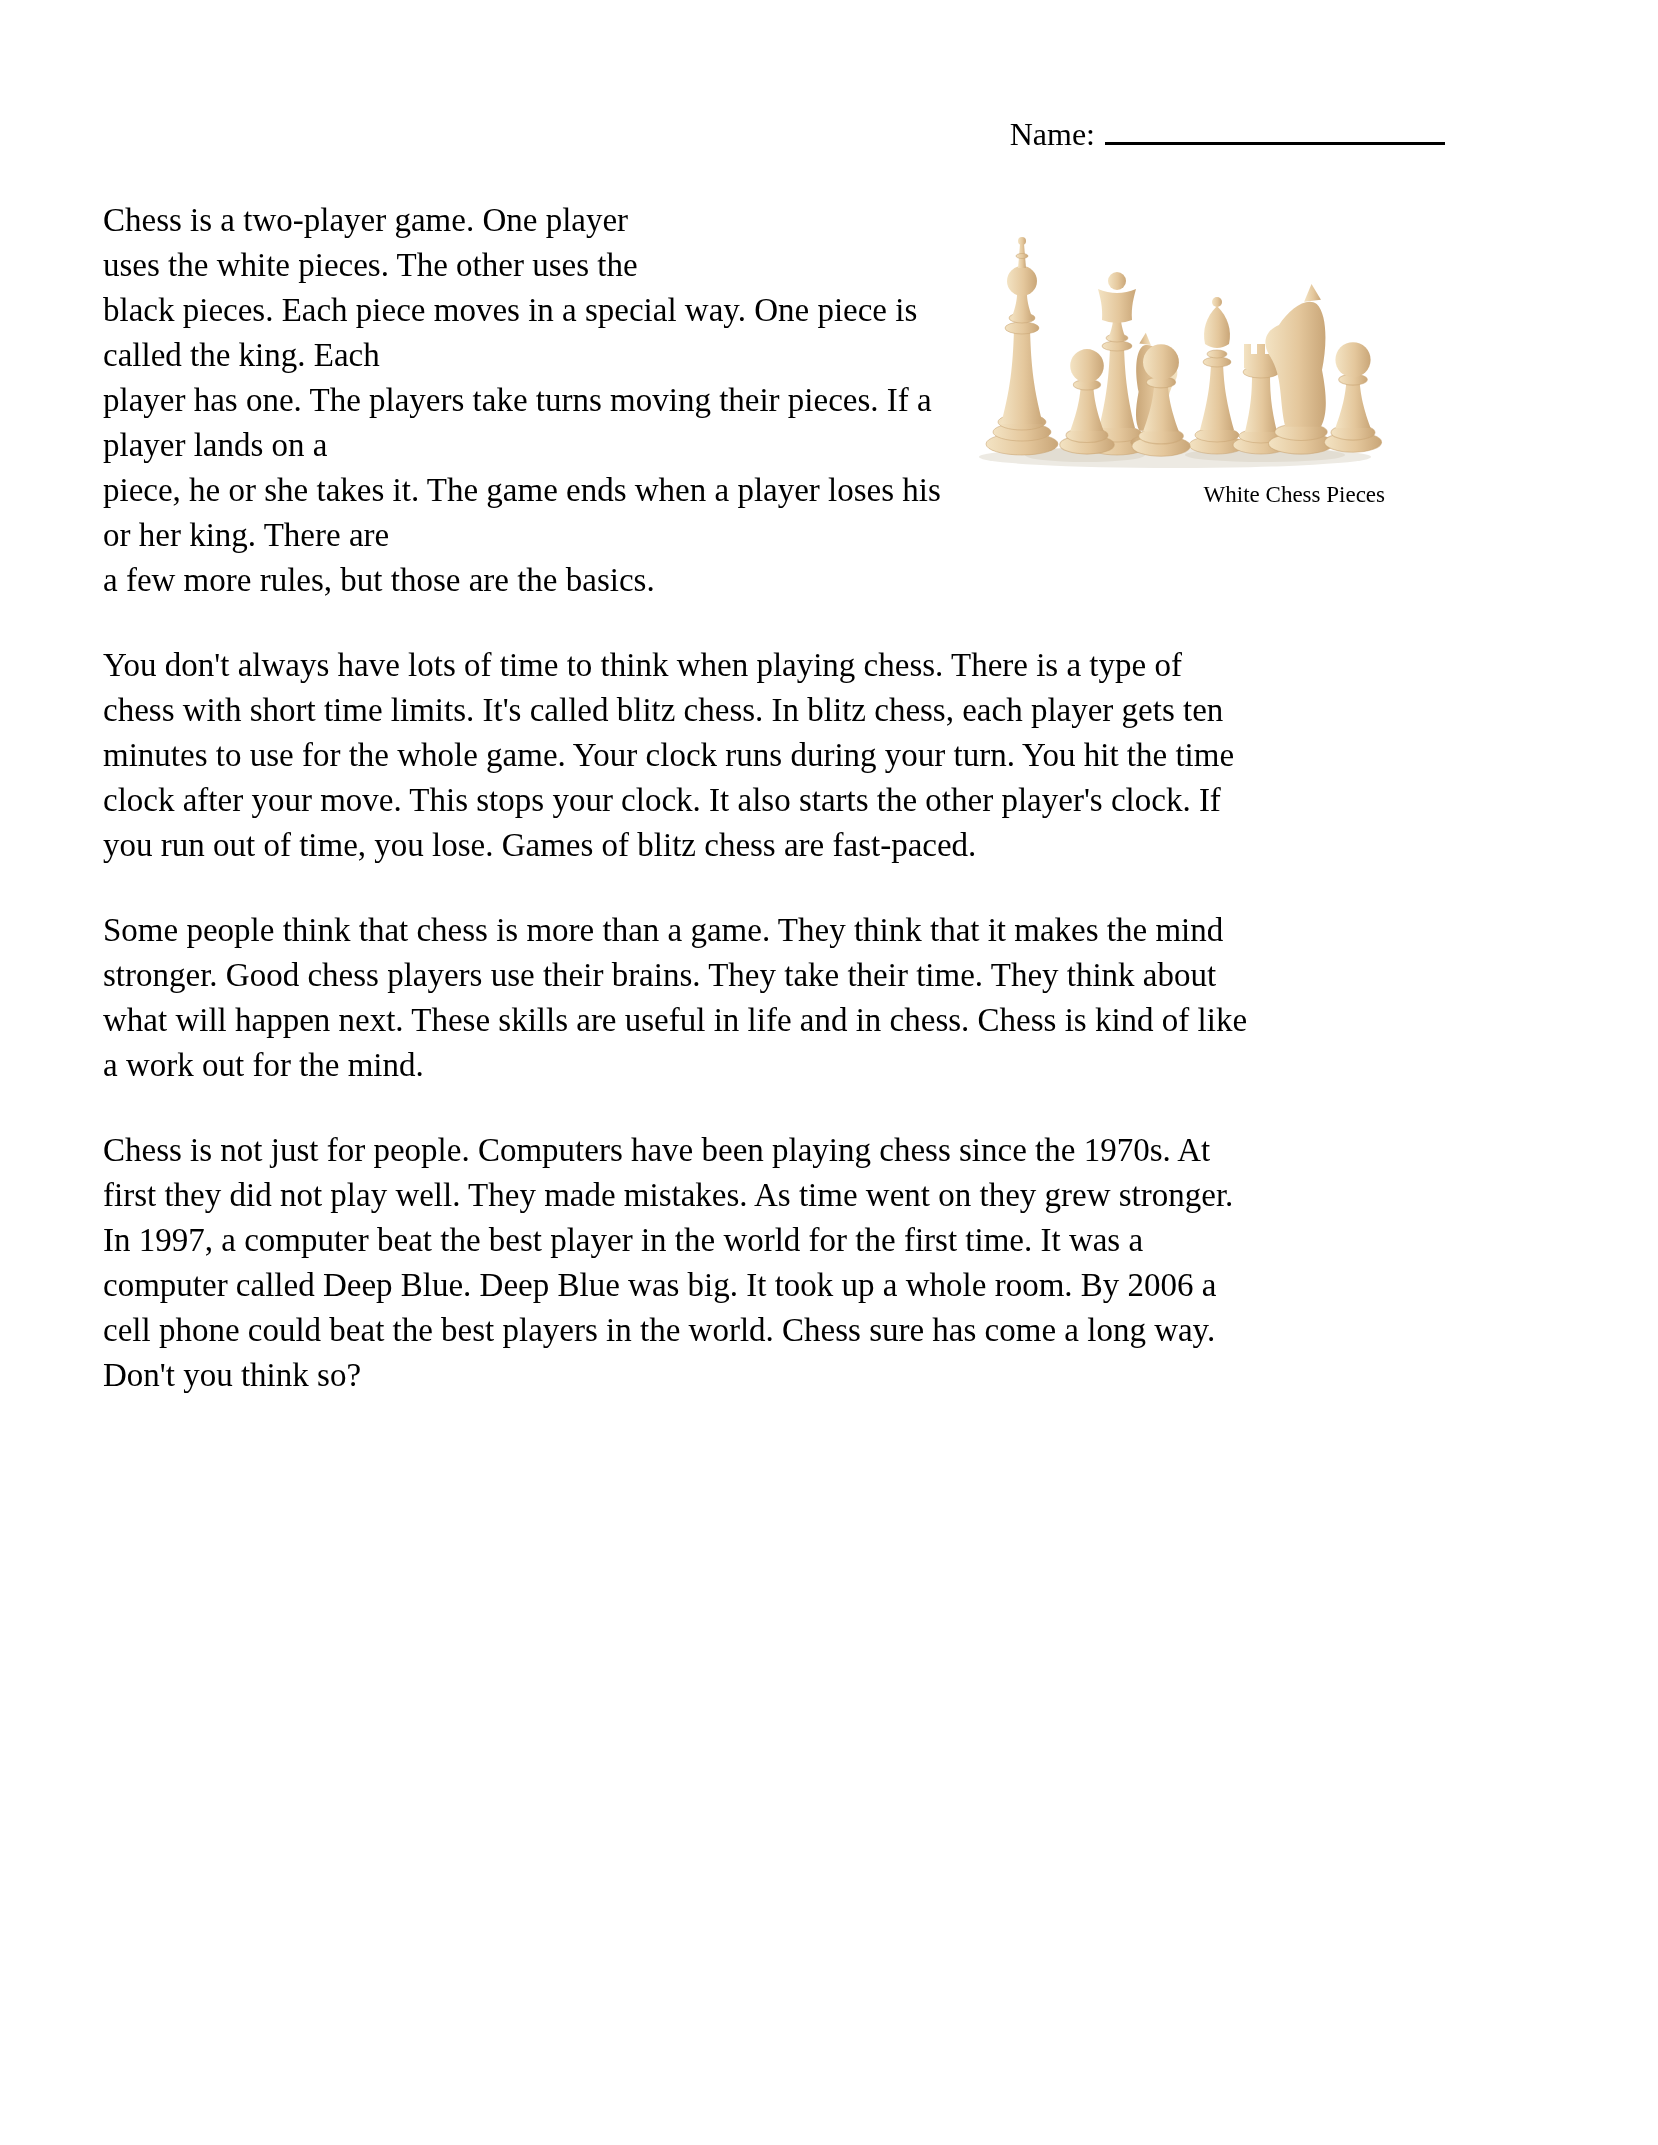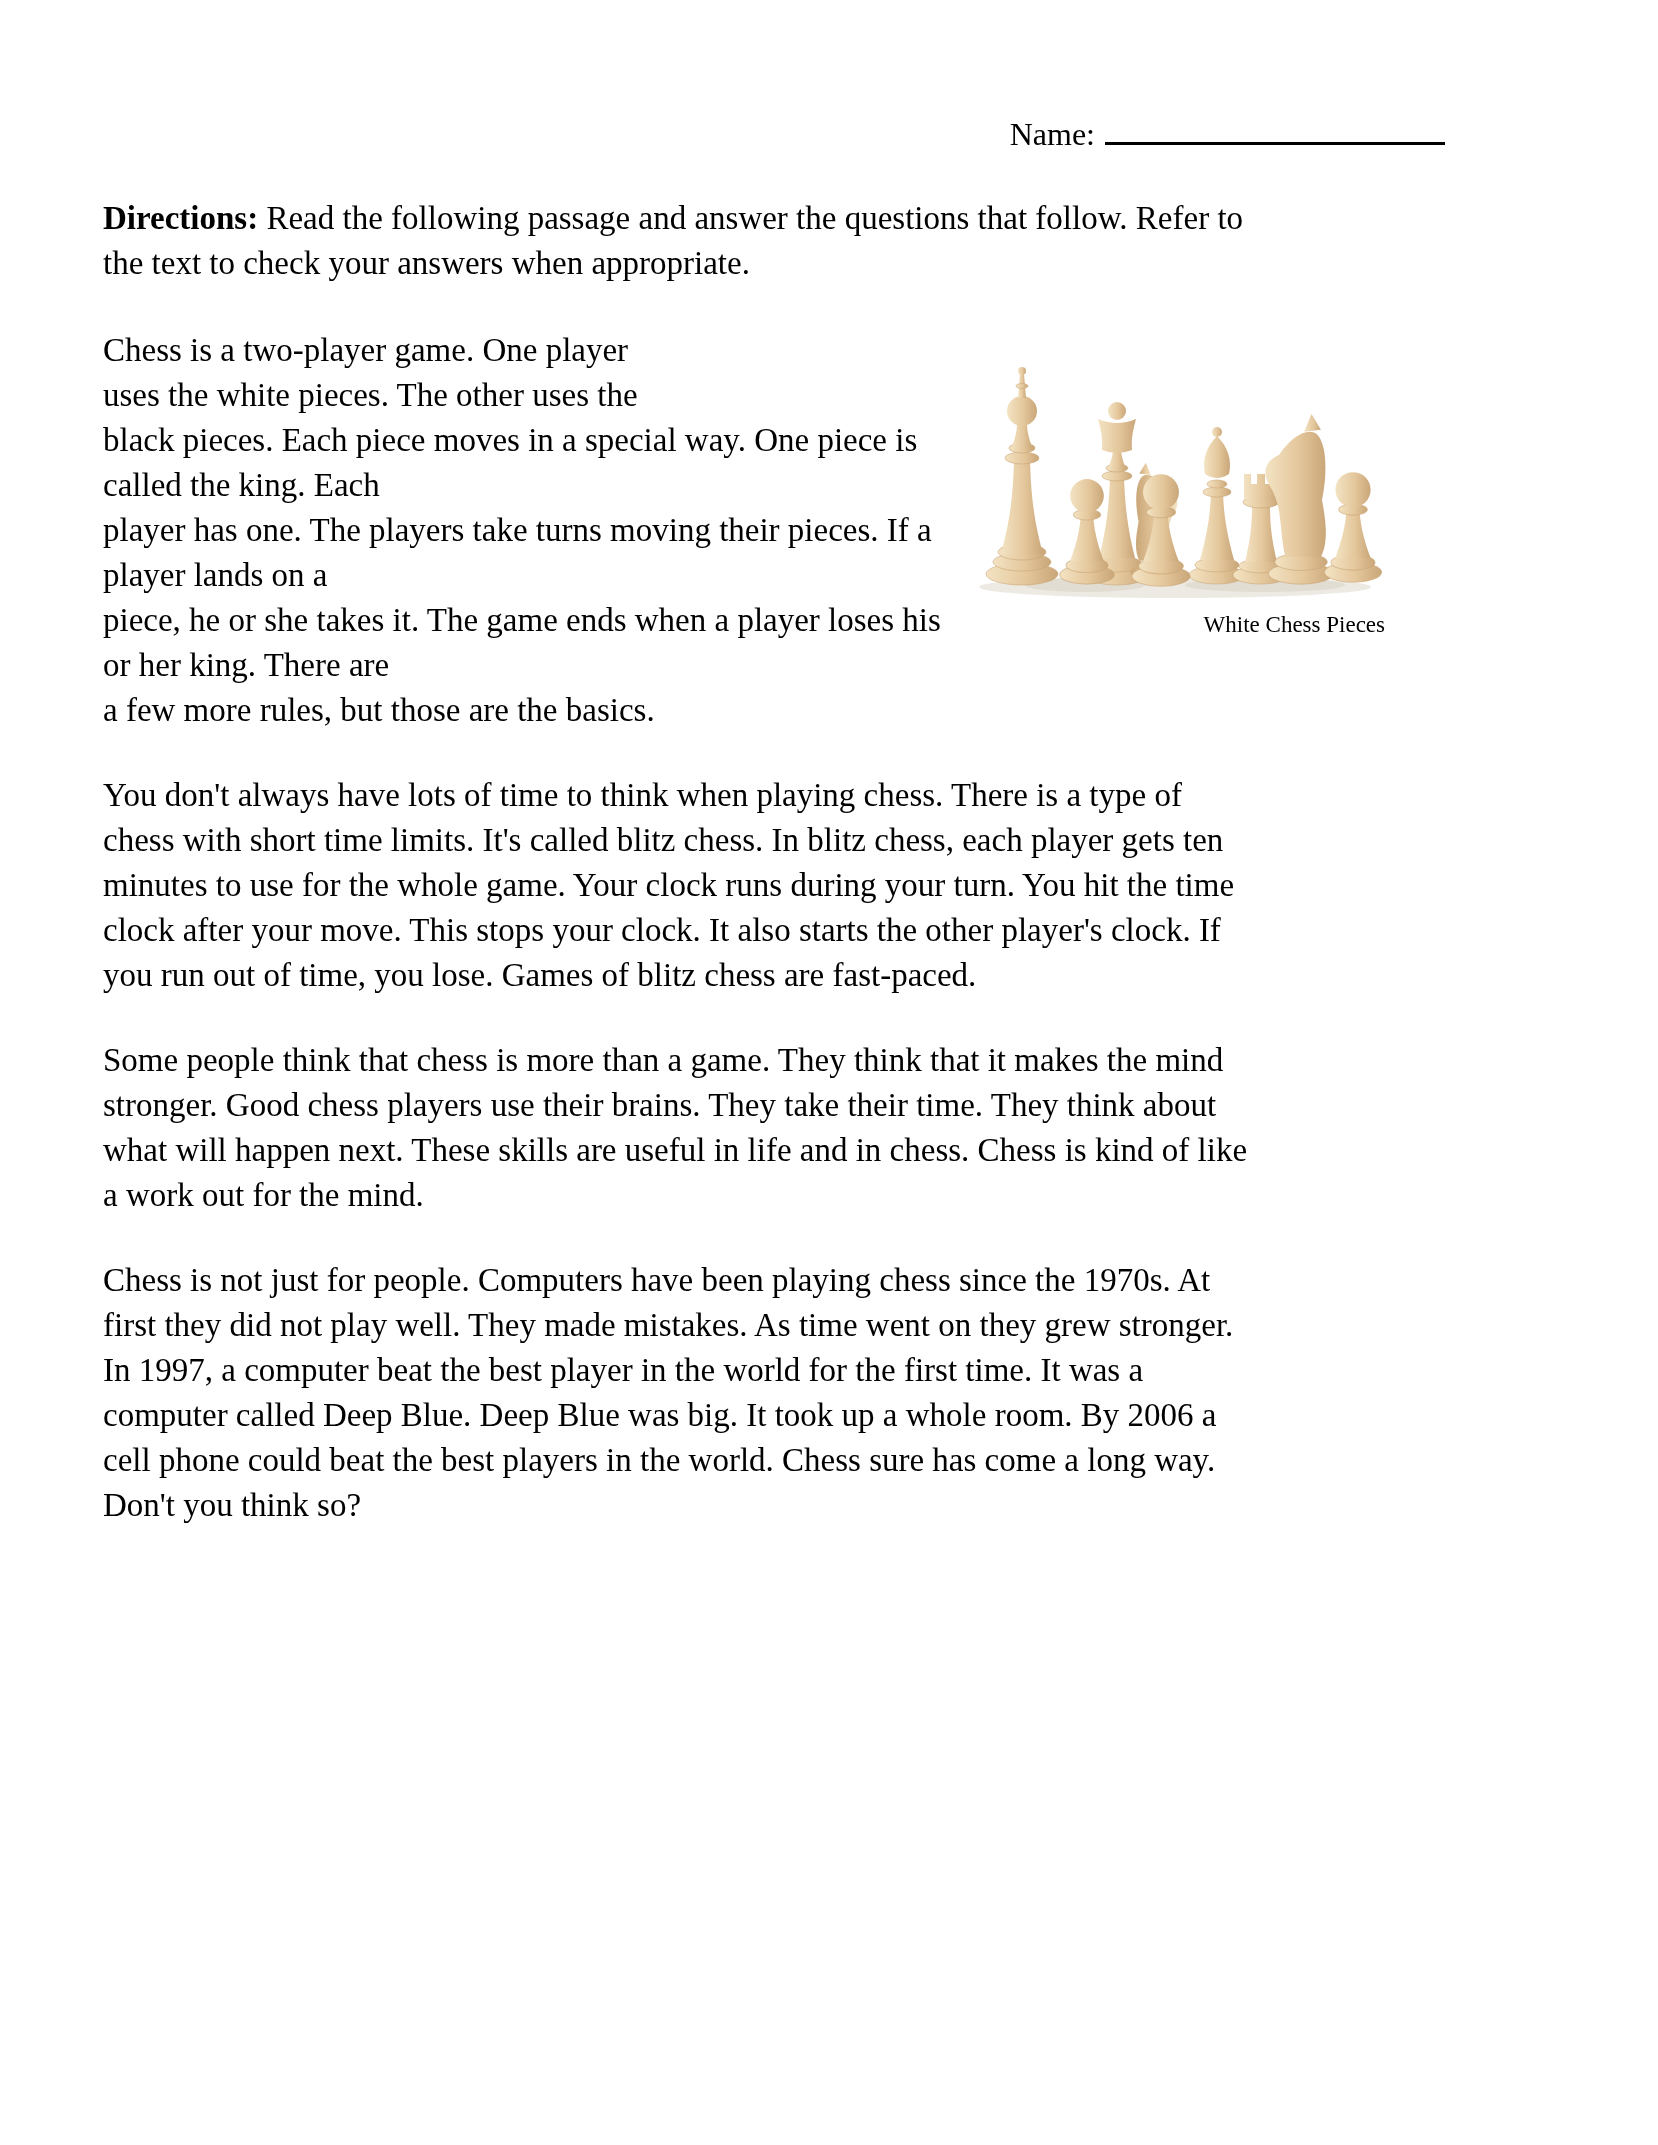--- a/index.html
+++ b/index.html
@@ -86,22 +86,20 @@
 </head>
 <body>
 
 <div class="page">
 
   <div class="name-row">
     <span>Name:</span><span class="name-line"></span>
   </div>
 
 
-  <p class="directions"><strong>Directions:</strong><span> Read the following passage and answer the questions that follow. Refer to
-the text to check your answers when appropriate.</span></p>
 
   <div class="passage">
 
     <figure class="photo-float">
       <div class="photo-box">
         <svg viewBox="0 0 420 250" xmlns="http://www.w3.org/2000/svg">
           <defs>
             <linearGradient id="wood" x1="0" y1="0" x2="1" y2="0">
               <stop offset="0" stop-color="#f3e3c3"></stop>
               <stop offset="0.55" stop-color="#e4c79c"></stop>

